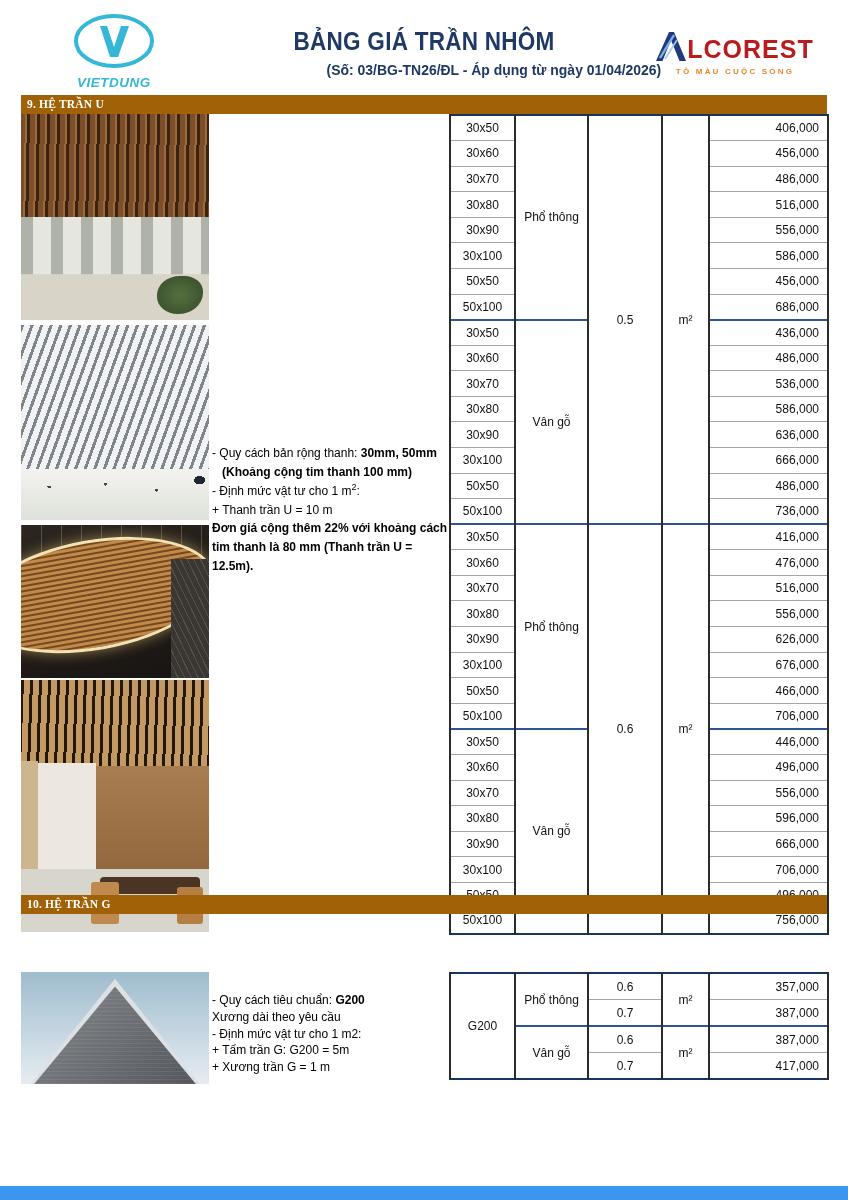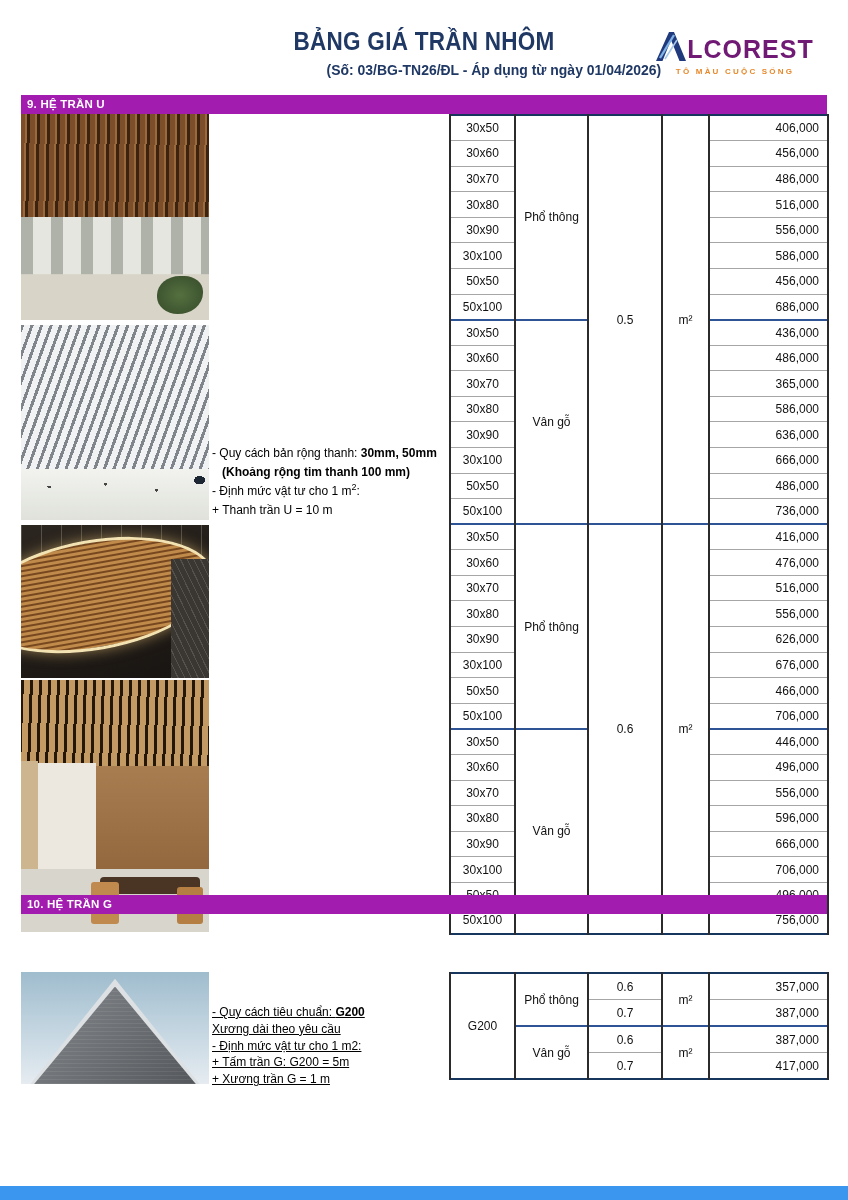--- a/index.html
+++ b/index.html
@@ -11,26 +11,26 @@
   .hdr-title { position:absolute; top:27px; left:224px; width:400px; text-align:center; color:#1f3864; }
   .hdr-title .t { display:inline-block; font-size:25px; font-weight:bold; transform:scaleX(.9); letter-spacing:.3px; white-space:nowrap; }
   .hdr-sub { position:absolute; top:61px; left:174px; width:500px; text-align:right; color:#1f3864; }
   .hdr-sub .s { display:inline-block; font-size:15px; font-weight:bold; transform:scaleX(.93); white-space:nowrap; }
 
   .vd-logo { position:absolute; left:60px; top:14px; width:108px; text-align:center; }
   .vd-text { color:#35b7d8; font-weight:bold; font-style:italic; font-size:13.5px; letter-spacing:.5px; margin-top:1px; }
 
   .al-logo { position:absolute; left:651px; top:26px; width:168px; text-align:center; }
   .al-row { display:flex; align-items:flex-end; justify-content:center; height:36px; }
-  .al-rest { color:#701a75; font-weight:bold; font-size:25px; letter-spacing:1px; line-height:.95; }
+  .al-rest { color:#b91c1c; font-weight:bold; font-size:25px; letter-spacing:1px; line-height:.95; }
   .al-tag { color:#e8882a; font-size:8px; font-weight:bold; letter-spacing:2.2px; margin-top:5px; white-space:nowrap; }
 
   
-  .secbar { position:absolute; left:21px; width:806px; height:19px; background:#a21caf; color:#fff;
-            font-weight:bold; font-size:11.5px; line-height:19px; padding-left:6px; letter-spacing:.2px; }
+  .secbar { position:absolute; left:21px; width:806px; height:19px; background:#a16207; color:#fff;
+            font-weight:bold; font-size:11.5px; line-height:19px; padding-left:6px; letter-spacing:.2px;font-family:Liberation Serif, serif; }
   #bar9 { top:95px; } #bar10 { top:895px; }
   .footer-bar { position:absolute; left:0; top:1186px; width:848px; height:14px; background:#3b96f0; }
 
   
   .photo { position:absolute; left:21px; width:188px; overflow:hidden; background:#d8d8d2; }
   #photo1 { top:114px; height:206px; } #photo2 { top:325px; height:195px; }
   #photo3 { top:525px; height:153px; background:linear-gradient(160deg,#2c2620,#181411); }
   #photo4 { top:680px; height:252px; } #photo5 { top:972px; height:112px;
             background:linear-gradient(180deg,#9fbccd 0%,#c6d7e2 55%,#e6ecf1 100%); }
 
@@ -74,21 +74,21 @@
                   clip-path:polygon(50% 0,100% 100%,0 100%); background:#dde1e4; }
   .p5-tri-dark { position:absolute; left:7%; top:13%; width:86%; height:87%;
                  clip-path:polygon(50% 0,100% 100%,0 100%);
                  background:repeating-linear-gradient(0deg,rgba(255,255,255,.07) 0 1px,transparent 1px 4px),
                             linear-gradient(135deg,#85898d 0%,#6a6e72 55%,#54575b 100%); }
 
   
   .desc { position:absolute; left:209px; width:226px; font-size:12px; color:#000; }
   #desc9 { top:114px; height:819px; } #desc10 { top:972px; height:106px; }
   .notes { position:absolute; left:3px; right:0; line-height:1.55; }
-  #notes9 { top:330px; } #notes10 { top:32px; line-height:1.4;text-decoration:underline; }
+  #notes9 { top:330px; } #notes10 { top:20px; line-height:1.4; }
   .nline { white-space:nowrap; }
   .nline.indent { padding-left:10px; }
   .nline.bold, .nline b { font-weight:bold; }
   .wrapblock { white-space:normal; width:238px; font-weight:bold; }
   sup { font-size:9px; }
 
   
   .grid { position:absolute; left:449px; border-collapse:collapse; table-layout:fixed; width:378px;
           font-size:12px; color:#111; border:2px solid #17365d; background:#fff; }
   #grid9 { top:114px;padding-left:20px; } #grid10 { top:972px; }
@@ -97,20 +97,27 @@
              border-bottom:1px solid #a6a6a6; overflow:hidden; }
   .grid tr.group-start td { border-top:2px solid #2f5496; }
   .c-size, .c-type, .c-coef, .c-unit { text-align:center; }
   .c-price { text-align:right; padding-right:8px; }
 </style>
 </head>
 <body>
 
 <div class="page">
 
+  <div class="vd-logo">
+    <svg width="84" height="56" viewBox="0 0 84 56">
+      <ellipse cx="42" cy="27" rx="38" ry="25" fill="none" stroke="#35b7d8" stroke-width="4"></ellipse>
+      <path d="M28 12 L38 43 L46 43 L57 12 L49 12 L42 33 L35 12 Z" fill="#35b7d8"></path>
+    </svg>
+    <div class="vd-text">VIETDUNG</div>
+  </div>
 
   <div class="hdr-title">
     <span class="t">BẢNG GIÁ TRẦN NHÔM</span>
   </div>
   <div class="hdr-sub">
     <span class="s">(Số: 03/BG-TN26/ĐL - Áp dụng từ ngày 01/04/2026)</span>
   </div>
 
   <div class="al-logo">
     <div class="al-row">
@@ -147,23 +154,24 @@
     <div class="p4-wallwood"></div>
     <div class="p4-floor"></div>
     <div class="p4-table"></div>
     <div class="p4-chair1"></div>
     <div class="p4-chair2"></div>
   </div>
 
   <div class="desc" id="desc9">
     <div class="notes" id="notes9">
       <div class="nline"><span>- Quy cách bản rộng thanh: </span><b>30mm, 50mm</b></div>
-      <div class="nline indent"><b>(Khoảng rộng tim thanh 100 mm)</b></div>
+      <div class="nline indent"><b>(Khoảng cộng tim thanh 100 mm)</b></div>
       <div class="nline"><span>- Định mức vật tư cho 1 m</span><sup>2</sup><span>:</span></div>
       <div class="nline">+ Thanh trần U = 10 m</div>
+      <div class="wrapblock">Đơn giá cộng thêm 22% với khoảng cách tim thanh là 80 mm (Thanh trần U = 12.5m).</div>
     </div>
   </div>
 
   <table class="grid" id="grid9">
     <colgroup>
         <col style="width:65px">
         <col style="width:73px">
         <col style="width:74px">
         <col style="width:47px">
         <col style="width:119px">
@@ -208,21 +216,21 @@
           <td class="c-size">30x50</td>
           <td class="c-type" rowspan="8">Vân gỗ</td>
           <td class="c-price">436,000</td>
         </tr>
         <tr>
           <td class="c-size">30x60</td>
           <td class="c-price">486,000</td>
         </tr>
         <tr>
           <td class="c-size">30x70</td>
-          <td class="c-price">365,000</td>
+          <td class="c-price">536,000</td>
         </tr>
         <tr>
           <td class="c-size">30x80</td>
           <td class="c-price">586,000</td>
         </tr>
         <tr>
           <td class="c-size">30x90</td>
           <td class="c-price">636,000</td>
         </tr>
         <tr>

